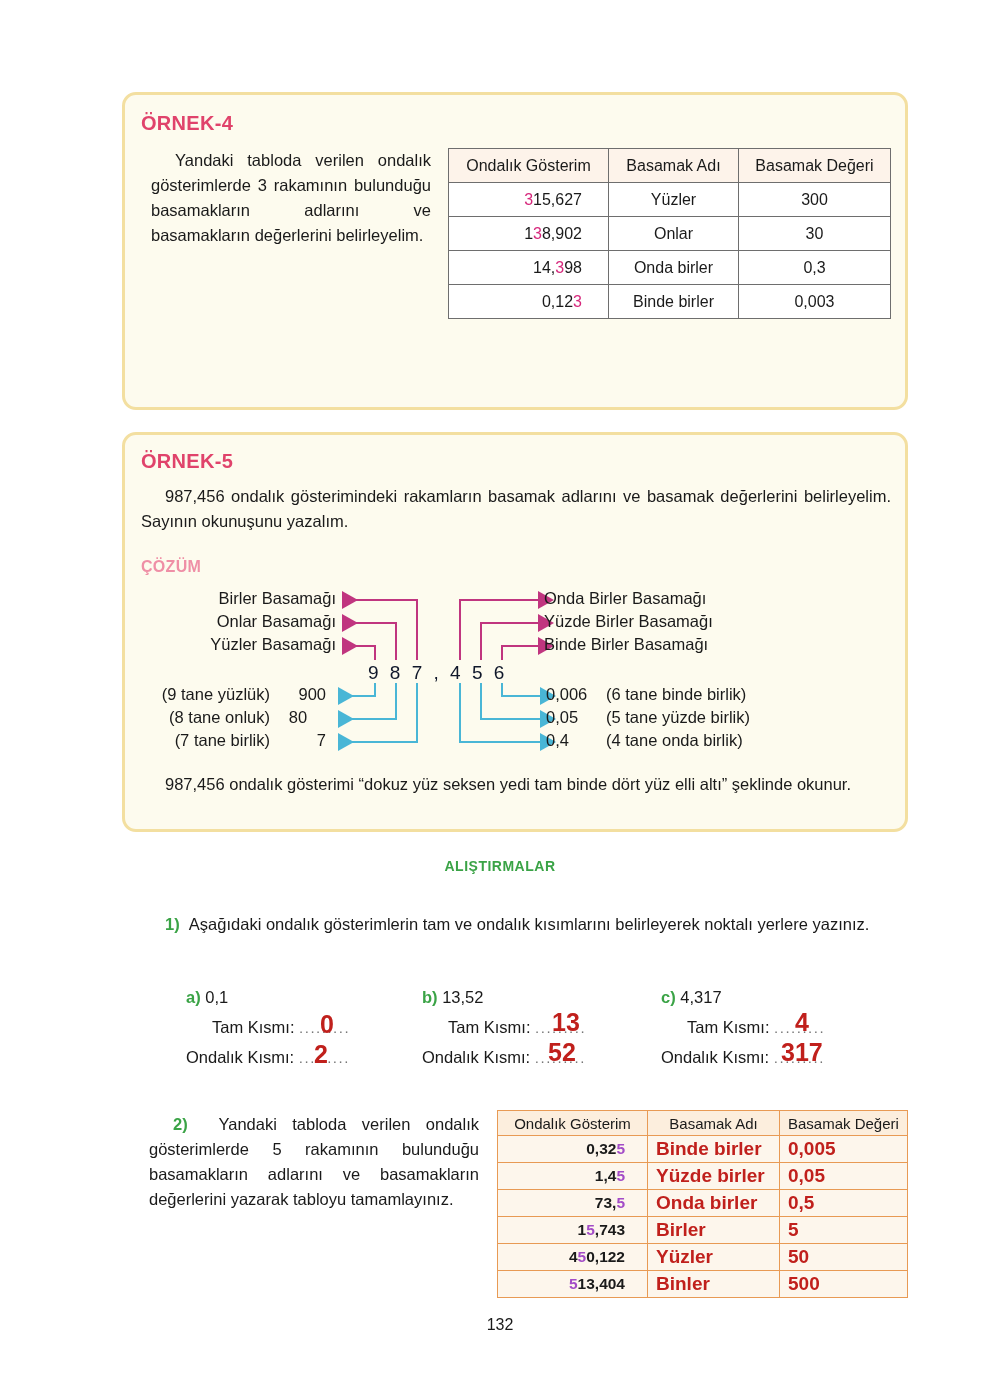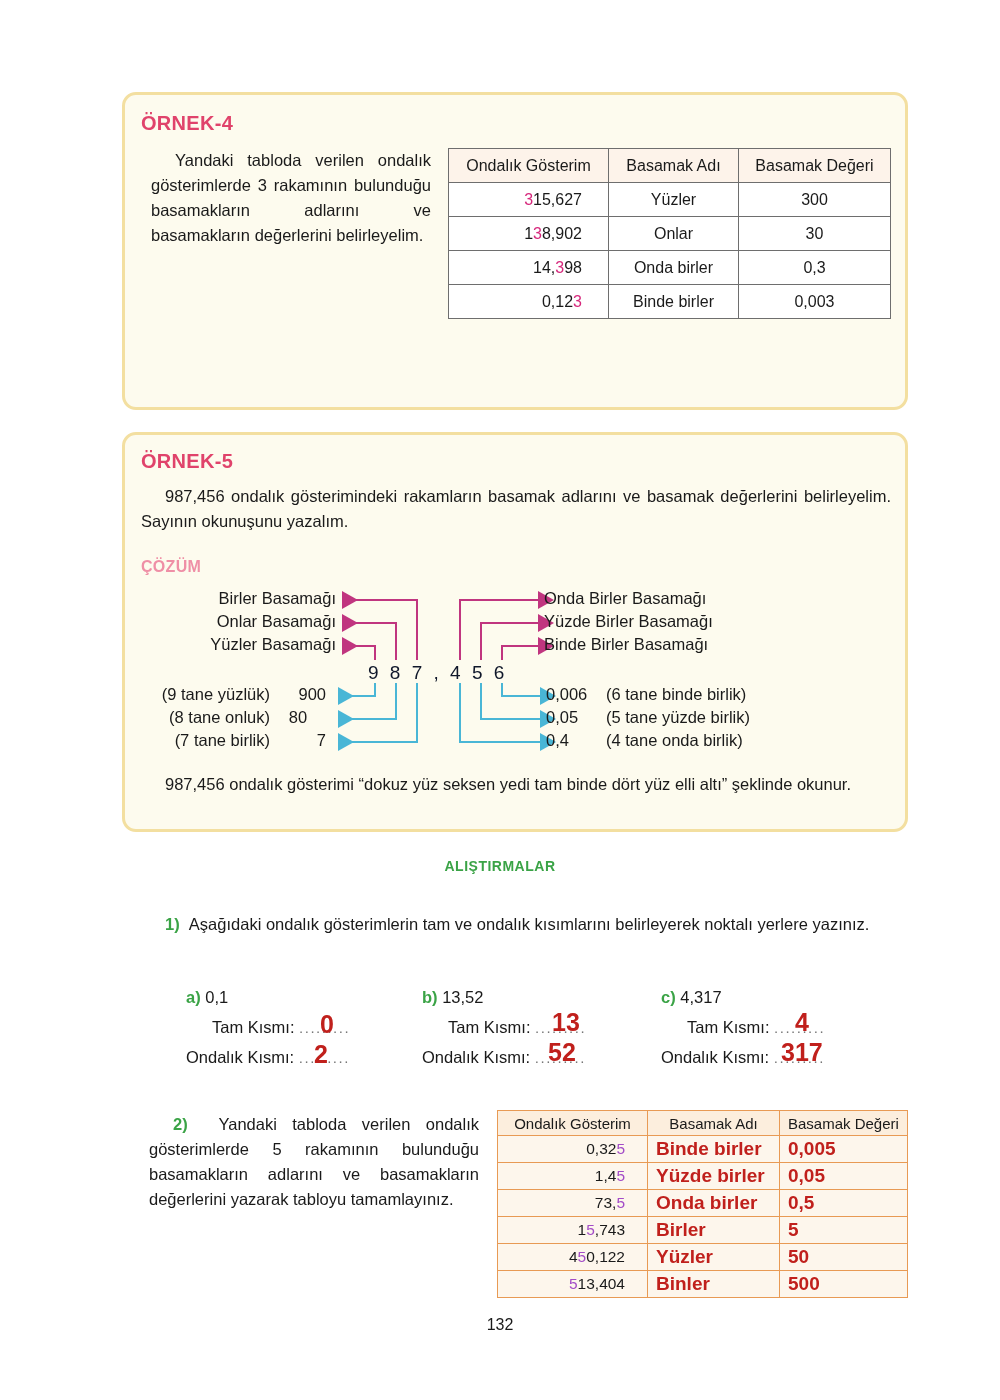--- a/index.html
+++ b/index.html
@@ -131,21 +131,21 @@
   #table2 th, #table2 td{
     border:1px solid #e89a54;
     font-size:15.5px;
     font-weight:normal;
     padding:2px 8px;
     height:25px;
     text-align:center;
     color:#1a1a1a;
   }
   #table2 thead th{ background:#fceedd; white-space:nowrap; font-size:15px; }
-  #table2 td.num{ text-align:right; padding-right:22px; }
+  #table2 td.num{ text-align:right; padding-right:22px;font-weight:bold; }
   #table2 .hl{ color:#a34cc7; }
   #table2 td.ansname{
     text-align:left; color:#c0201c; font-weight:bold; font-size:19px;
     padding-left:8px; white-space:nowrap;
   }
   #table2 td.ansval{
     text-align:left; color:#c0201c; font-weight:bold; font-size:19px;
   }
   #t2c0{ width:150px; } #t2c1{ width:132px; } #t2c2{ width:126px; }
 

